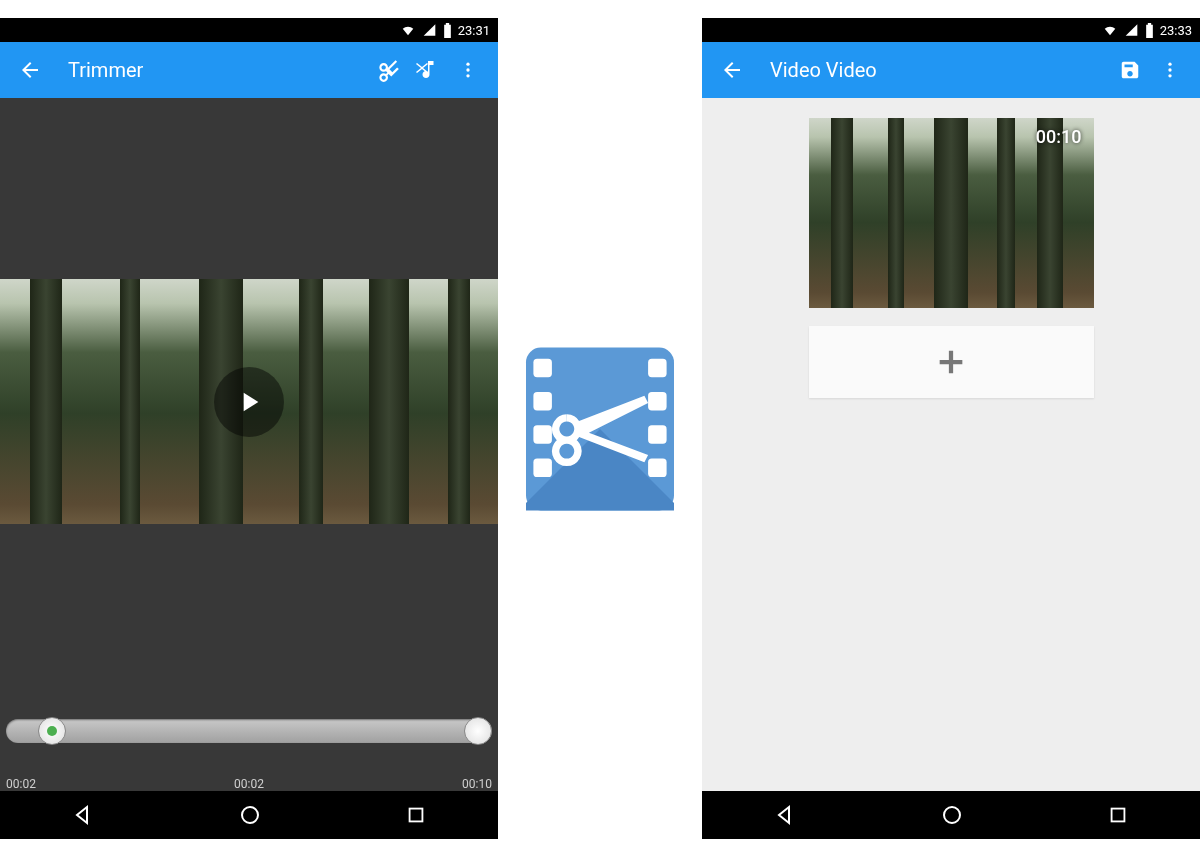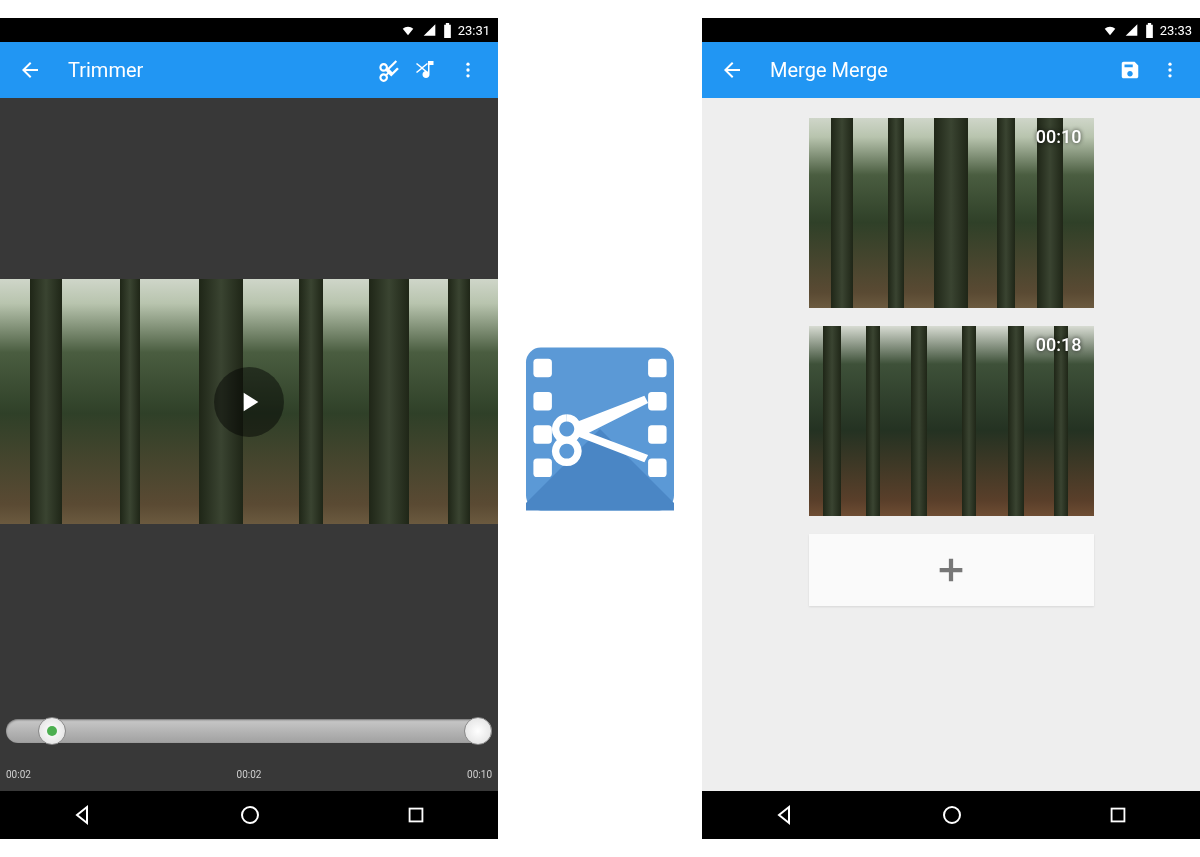--- a/index.html
+++ b/index.html
@@ -22,21 +22,21 @@
   .forest{position:absolute;inset:0}
   .play-btn{position:absolute;left:50%;top:50%;transform:translate(-50%,-50%);width:70px;height:70px;border-radius:50%;background:rgba(0,0,0,.45);display:flex;align-items:center;justify-content:center;cursor:pointer}
   .play-btn svg{fill:#fff}
 
   .slider-row{height:52px;background:#383838;position:relative;display:flex;align-items:center;padding:0 6px}
   .track{position:absolute;left:6px;right:6px;height:24px;top:50%;transform:translateY(-50%);border-radius:12px;background:linear-gradient(#c9c9c9,#a0a0a0);box-shadow:inset 0 1px 2px rgba(0,0,0,.45)}
   .thumb{position:absolute;top:50%;transform:translate(-50%,-50%);width:28px;height:28px;border-radius:50%;background:radial-gradient(#fff,#ddd);border:1px solid #888}
   .thumb.start{left:52px}
   .thumb.start::after{content:'';position:absolute;left:50%;top:50%;transform:translate(-50%,-50%);width:10px;height:10px;border-radius:50%;background:#4caf50}
   .thumb.end{left:auto;right:-8px}
-  .timecodes{height:34px;background:#383838;color:#cfcfcf;font-size:10px;display:flex;justify-content:space-between;align-items:center;padding:0 6px}
+  .timecodes{height:34px;background:#383838;color:#cfcfcf;font-size:12px;display:flex;justify-content:space-between;align-items:flex-end;padding:0 6px}
   .navbar{height:48px;background:#000;display:flex;align-items:center;justify-content:space-around}
   .navbar svg{fill:none;stroke:#fff;stroke-width:2}
 
   
   .merge-body{flex:1;background:#eeeeee;display:flex;flex-direction:column;align-items:center;padding-top:20px;gap:18px}
   .clip{width:285px;height:190px;position:relative;overflow:hidden}
   .clip .dur{position:absolute;top:8px;right:12px;color:#fff;font-size:18px;font-weight:500;text-shadow:0 0 4px rgba(0,0,0,.8)}
   .add-tile{width:285px;height:72px;background:#fafafa;display:flex;align-items:center;justify-content:center;box-shadow:0 1px 2px rgba(0,0,0,.1);cursor:pointer}
   .add-tile svg{stroke:#777;stroke-width:3}
 
@@ -174,21 +174,21 @@
         </svg>
       <span>23:33</span>
     </div>
 
     <div class="toolbar">
       <div class="icon-btn">
         <svg width="24" height="24" viewBox="0 0 24 24">
             <path d="M20 11H7.8l5.6-5.6L12 4l-8 8 8 8 1.4-1.4L7.8 13H20z"></path>
           </svg>
       </div>
-      <div class="title">Merge Merge</div>
+      <div class="title">Video Video</div>
       <div class="icon-btn">
         <svg width="22" height="22" viewBox="0 0 24 24">
             <path d="M17 3H5c-1.1 0-2 .9-2 2v14c0 1.1.9 2 2 2h14c1.1 0 2-.9 2-2V7l-4-4zm-5 16c-1.7 0-3-1.3-3-3s1.3-3 3-3 3 1.3 3 3-1.3 3-3 3zm3-10H6V6h9v3z"></path>
           </svg>
       </div>
       <div class="icon-btn">
         <svg width="20" height="22" viewBox="0 0 24 24">
             <circle cx="12" cy="5" r="2"></circle>
             <circle cx="12" cy="12" r="2"></circle>
             <circle cx="12" cy="19" r="2"></circle>
@@ -201,32 +201,20 @@
         <div class="forest">
           <div class="forest-bg"></div>
           <div class="trunk" style="left:8%;width:22px"></div>
           <div class="trunk" style="left:28%;width:16px"></div>
           <div class="trunk" style="left:44%;width:34px"></div>
           <div class="trunk" style="left:66%;width:18px"></div>
           <div class="trunk" style="left:80%;width:26px"></div>
         </div>
         <span class="dur">00:10</span>
       </div>
-      <div class="clip forest2">
-        <div class="forest">
-          <div class="forest-bg"></div>
-          <div class="trunk" style="left:5%;width:18px"></div>
-          <div class="trunk" style="left:20%;width:14px"></div>
-          <div class="trunk" style="left:36%;width:16px"></div>
-          <div class="trunk" style="left:54%;width:14px"></div>
-          <div class="trunk" style="left:70%;width:16px"></div>
-          <div class="trunk" style="left:86%;width:14px"></div>
-        </div>
-        <span class="dur">00:18</span>
-      </div>
       <div class="add-tile">
         <svg width="34" height="34" viewBox="0 0 24 24" fill="none">
             <path d="M12 4v16M4 12h16"></path>
           </svg>
       </div>
     </div>
 
     <div class="navbar">
       <svg width="24" height="24" viewBox="0 0 24 24">
           <path d="M16 4 L6 12 L16 20 Z" fill="none"></path>

